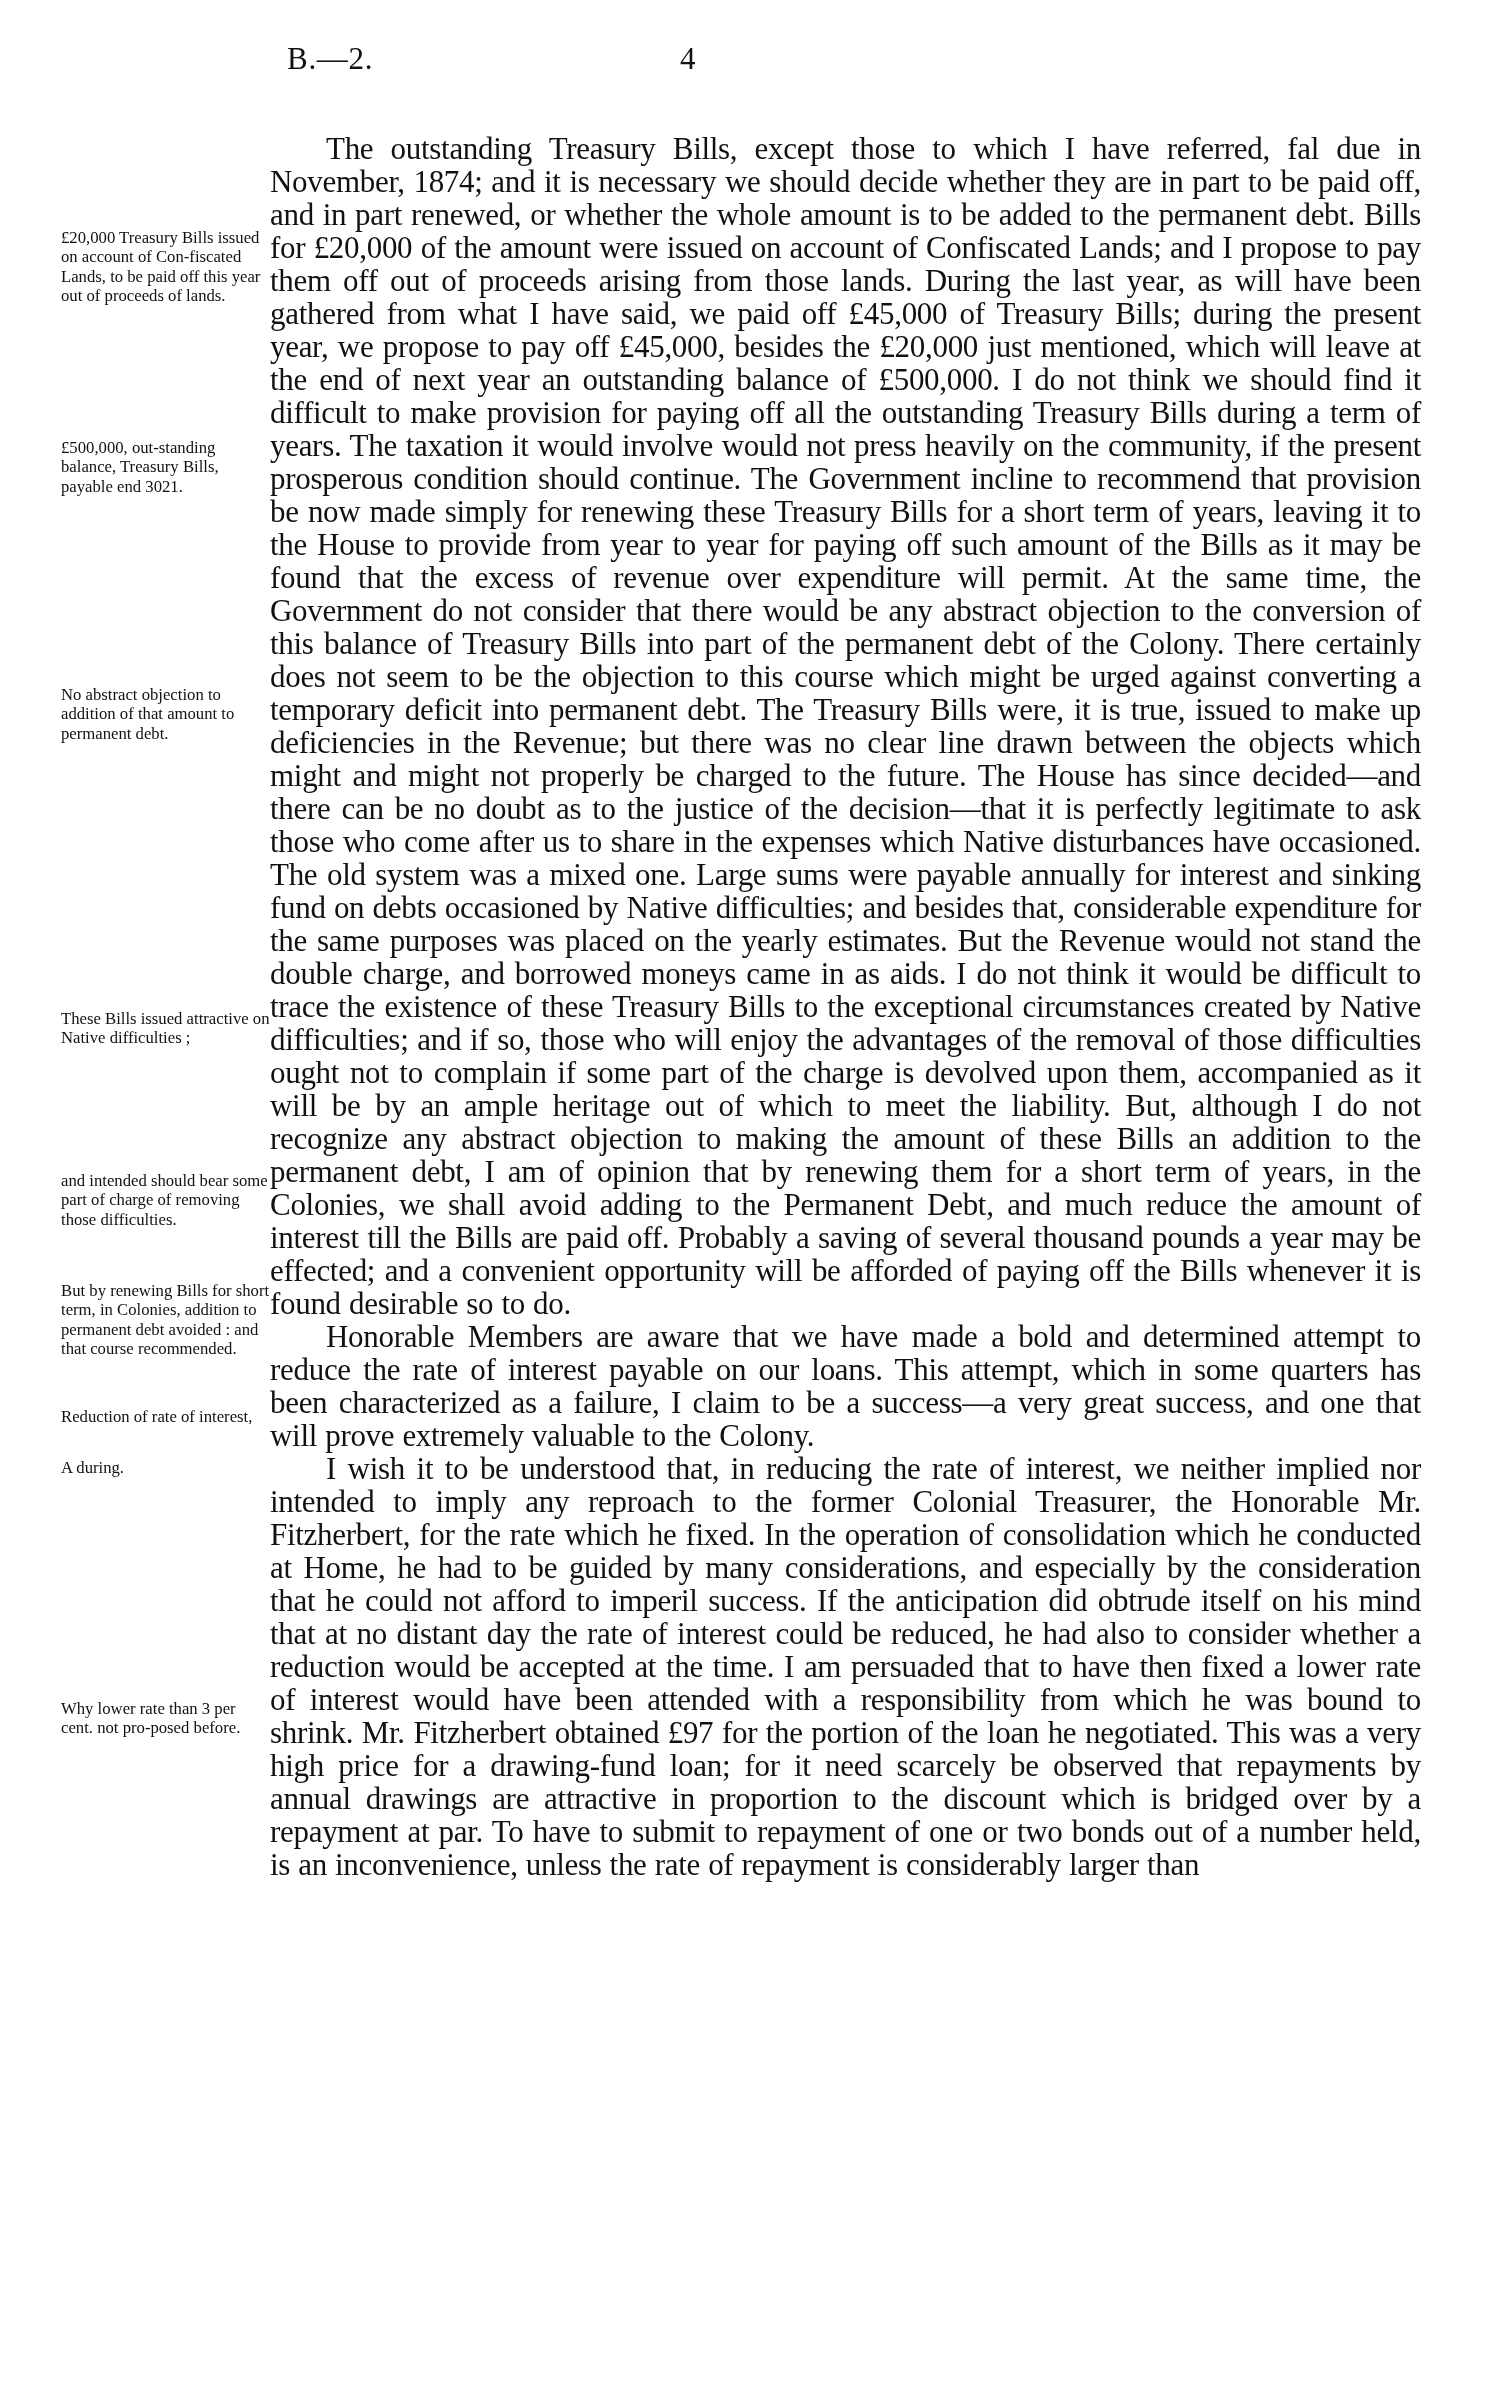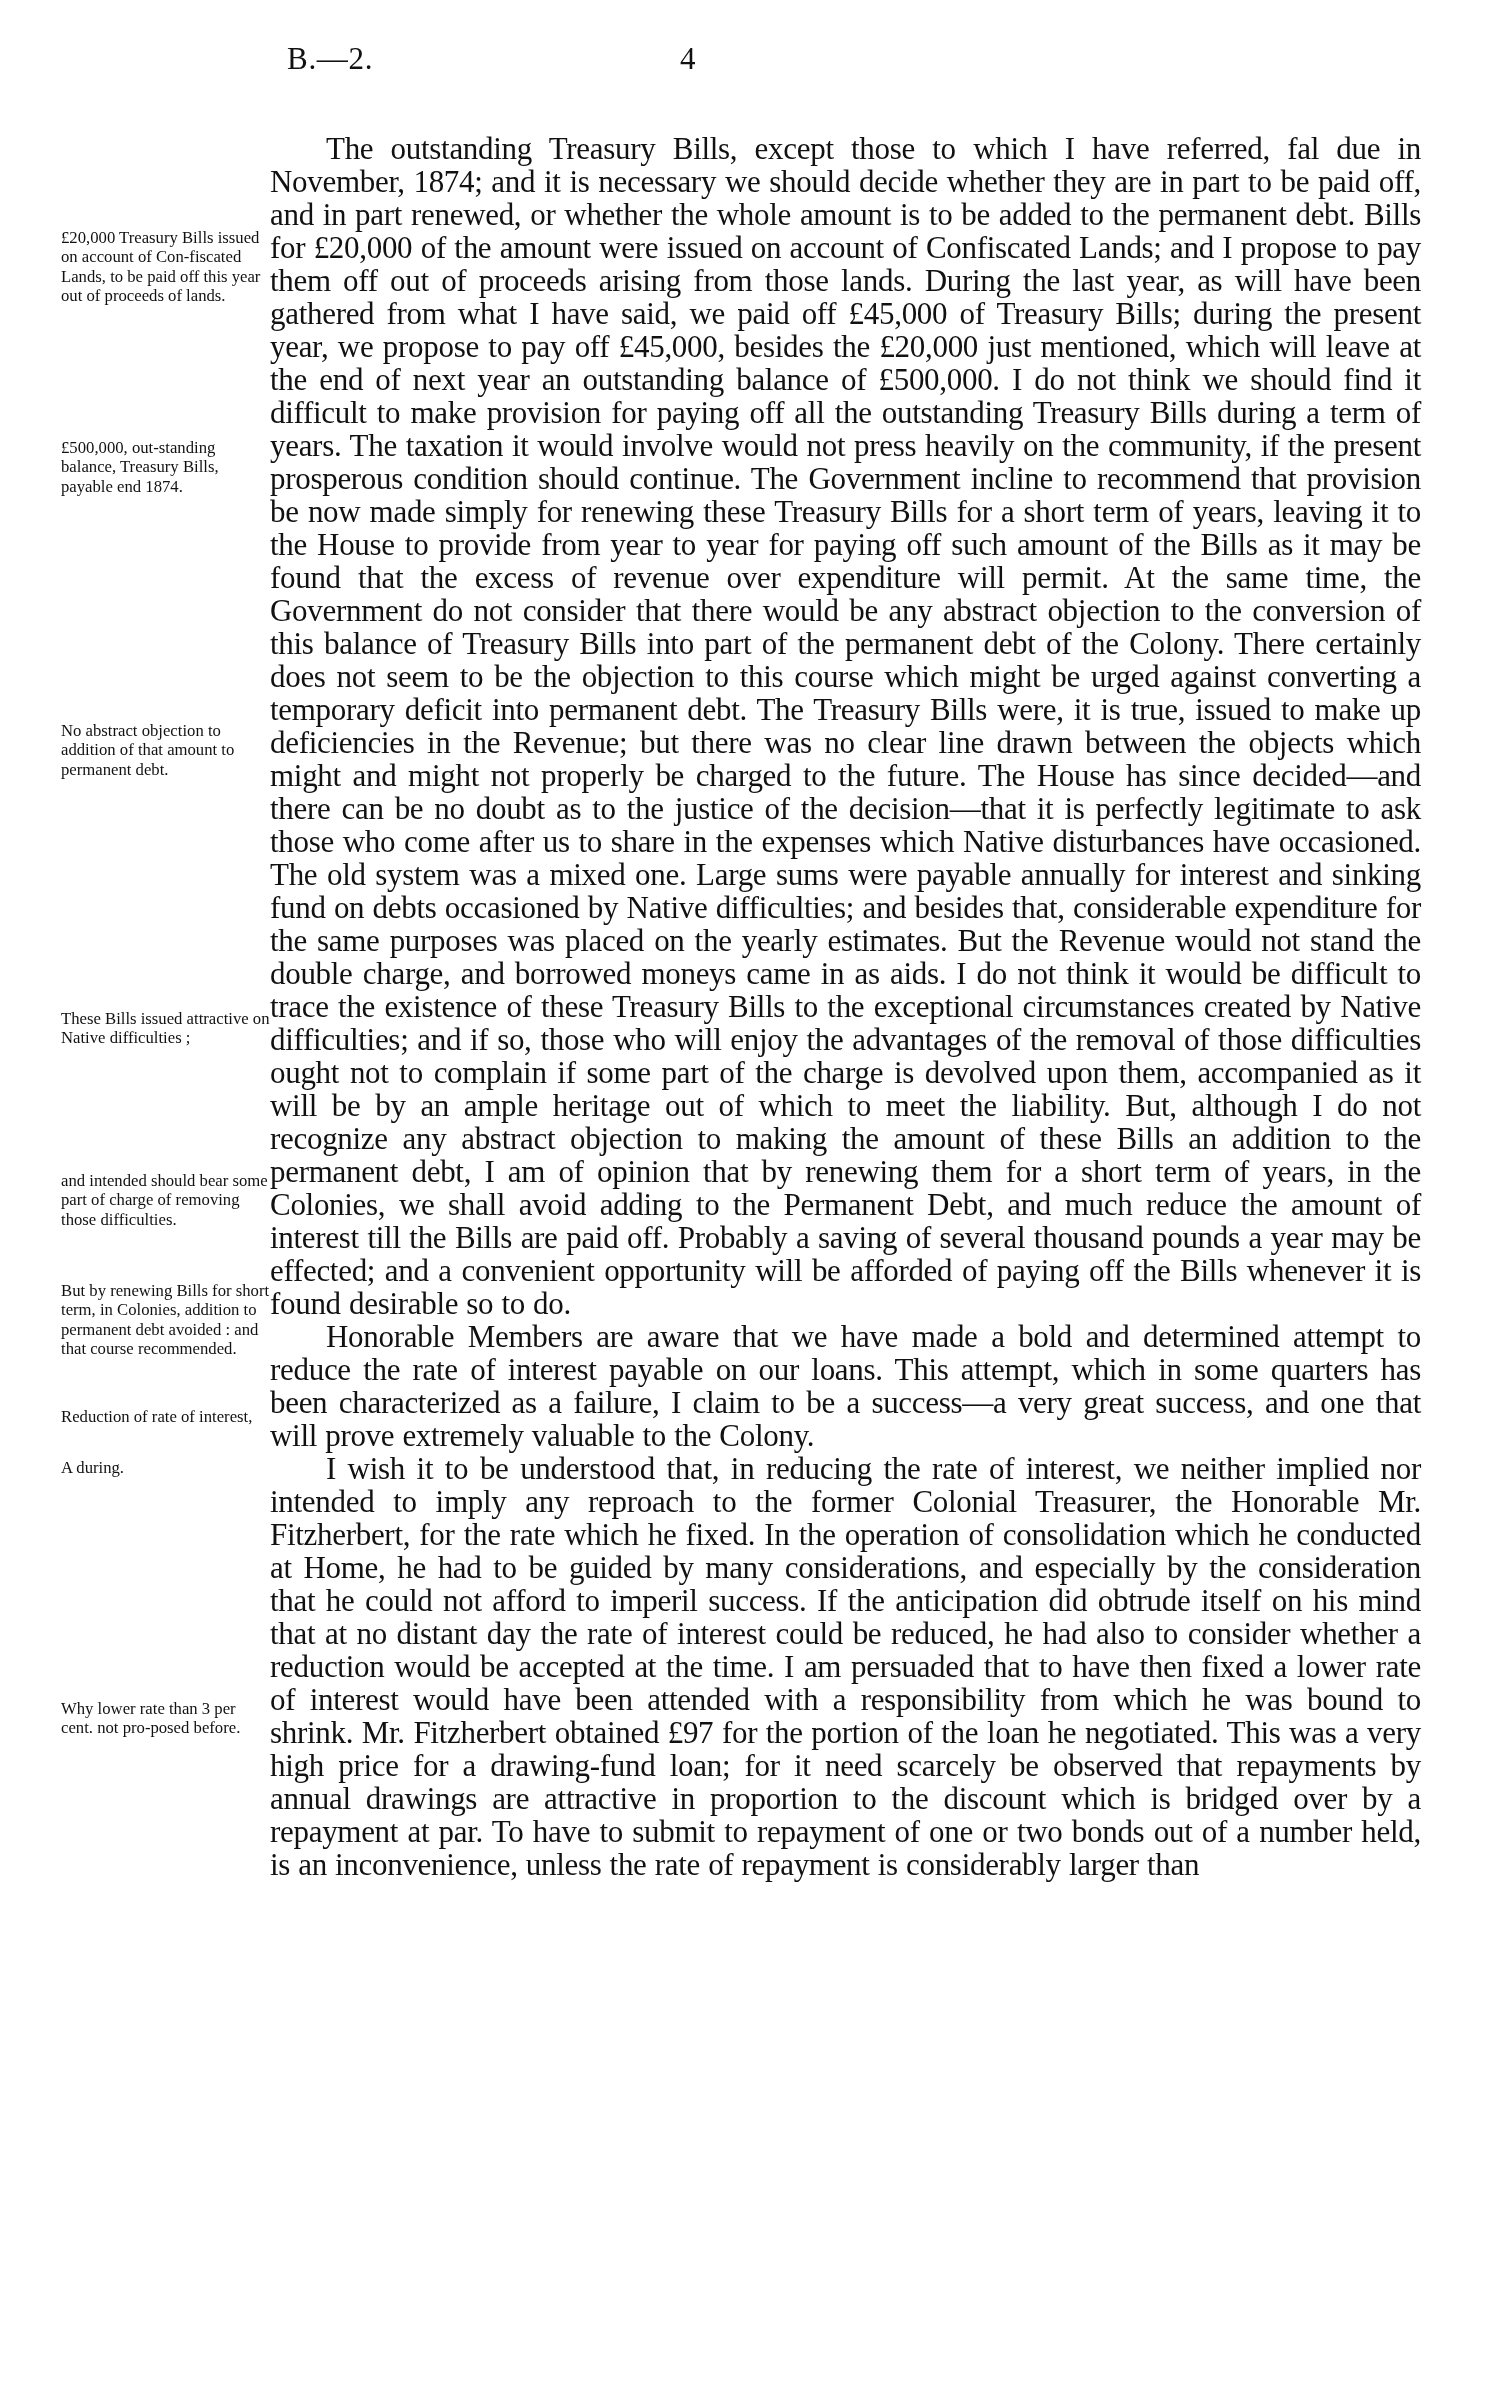--- a/index.html
+++ b/index.html
@@ -30,22 +30,22 @@
 </head>
 <body>
 
 <div class="header">
   <span class="ref">B.—2.</span>
   <span class="pagenum">4</span>
 </div>
 
 <div>
   <div class="margin" style="top:228px">£20,000 Treasury Bills issued on account of Con-fiscated Lands, to be paid off this year out of proceeds of lands.</div>
-  <div class="margin" style="top:438px">£500,000, out-standing balance, Treasury Bills, payable end 1874.</div>
-  <div class="margin" style="top:721px">No abstract objection to addition of that amount to permanent debt.</div>
+  <div class="margin" style="top:438px">£500,000, out-standing balance, Treasury Bills, payable end 3021.</div>
+  <div class="margin" style="top:685px">No abstract objection to addition of that amount to permanent debt.</div>
   <div class="margin" style="top:1009px">These Bills issued attractive on Native difficulties ;</div>
   <div class="margin" style="top:1171px">and intended should bear some part of charge of removing those difficulties.</div>
   <div class="margin" style="top:1281px">But by renewing Bills for short term, in Colonies, addition to permanent debt avoided : and that course recommended.</div>
   <div class="margin" style="top:1407px">Reduction of rate of interest,</div>
   <div class="margin" style="top:1458px">A during.</div>
   <div class="margin" style="top:1699px">Why lower rate than 3 per cent. not pro-posed before.</div>
 </div>
 
 <div class="body-text">
   <p>The outstanding Treasury Bills, except those to which I have referred, fal due in November, 1874; and it is necessary we should decide whether they are in part to be paid off, and in part renewed, or whether the whole amount is to be added to the permanent debt. Bills for £20,000 of the amount were issued on account of Confiscated Lands; and I propose to pay them off out of proceeds arising from those lands. During the last year, as will have been gathered from what I have said, we paid off £45,000 of Treasury Bills; during the present year, we propose to pay off £45,000, besides the £20,000 just mentioned, which will leave at the end of next year an outstanding balance of £500,000. I do not think we should find it difficult to make provision for paying off all the outstanding Treasury Bills during a term of years. The taxation it would involve would not press heavily on the community, if the present prosperous condition should continue. The Government incline to recommend that provision be now made simply for renewing these Treasury Bills for a short term of years, leaving it to the House to provide from year to year for paying off such amount of the Bills as it may be found that the excess of revenue over expenditure will permit. At the same time, the Government do not consider that there would be any abstract objection to the conversion of this balance of Treasury Bills into part of the permanent debt of the Colony. There certainly does not seem to be the objection to this course which might be urged against converting a temporary deficit into permanent debt. The Treasury Bills were, it is true, issued to make up deficiencies in the Revenue; but there was no clear line drawn between the objects which might and might not properly be charged to the future. The House has since decided—and there can be no doubt as to the justice of the decision—that it is perfectly legitimate to ask those who come after us to share in the expenses which Native disturbances have occasioned. The old system was a mixed one. Large sums were payable annually for interest and sinking fund on debts occasioned by Native difficulties; and besides that, considerable expenditure for the same purposes was placed on the yearly estimates. But the Revenue would not stand the double charge, and borrowed moneys came in as aids. I do not think it would be difficult to trace the existence of these Treasury Bills to the exceptional circumstances created by Native difficulties; and if so, those who will enjoy the advantages of the removal of those difficulties ought not to complain if some part of the charge is devolved upon them, accompanied as it will be by an ample heritage out of which to meet the liability. But, although I do not recognize any abstract objection to making the amount of these Bills an addition to the permanent debt, I am of opinion that by renewing them for a short term of years, in the Colonies, we shall avoid adding to the Permanent Debt, and much reduce the amount of interest till the Bills are paid off. Probably a saving of several thousand pounds a year may be effected; and a convenient opportunity will be afforded of paying off the Bills whenever it is found desirable so to do.</p>

